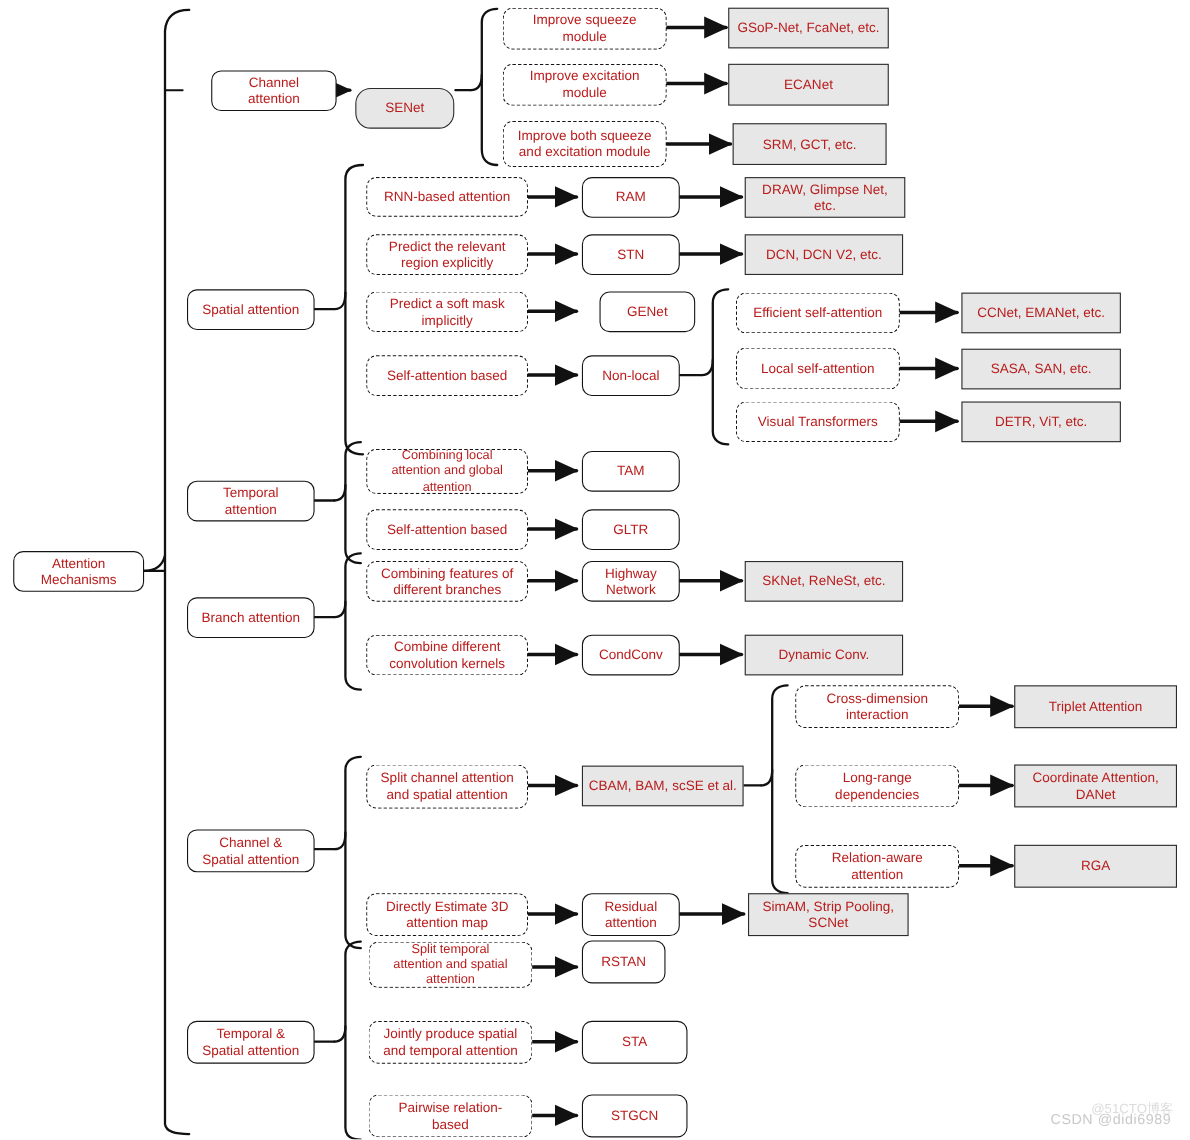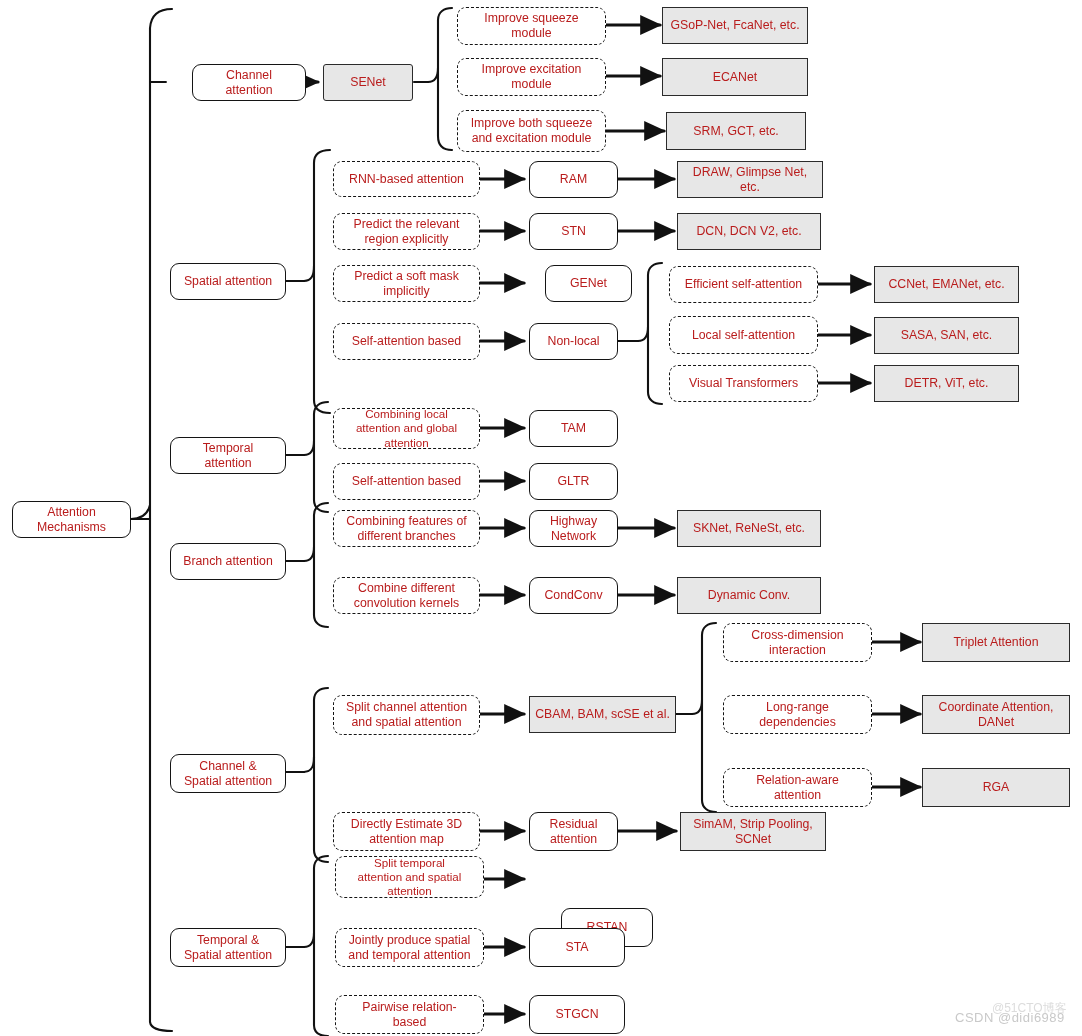--- a/index.html
+++ b/index.html
@@ -127,21 +127,21 @@
   </div>
   <div class="node solid" style="left:170px;top:754px;width:116px;height:39px;">
     <span style="white-space:pre-line">Channel &amp;
 Spatial attention</span>
   </div>
   <div class="node solid" style="left:170px;top:928px;width:116px;height:39px;">
     <span style="white-space:pre-line">Temporal &amp;
 Spatial attention</span>
   </div>
 
-  <div class="node solid gray" style="left:323px;top:64px;width:90px;height:37px;border-radius:3px;">
+  <div class="node solid gray" style="left:323px;top:80px;width:90px;height:37px;border-radius:14px;">
     <span>SENet</span>
   </div>
 
   <div class="node dashed" style="left:457px;top:7px;width:149px;height:38px;">
     <span style="white-space:pre-line">Improve squeeze
 module</span>
   </div>
   <div class="node dashed" style="left:457px;top:58px;width:149px;height:38px;">
     <span style="white-space:pre-line">Improve excitation
 module</span>
@@ -305,21 +305,21 @@
   </div>
   <div class="node dashed" style="left:335px;top:928px;width:149px;height:39px;">
     <span style="white-space:pre-line">Jointly produce spatial
 and temporal attention</span>
   </div>
   <div class="node dashed" style="left:335px;top:995px;width:149px;height:39px;">
     <span style="white-space:pre-line">Pairwise relation-
 based</span>
   </div>
 
-  <div class="node solid" style="left:529px;top:908px;width:92px;height:39px;margin-left:32px;">
+  <div class="node solid" style="left:529px;top:855px;width:76px;height:39px;">
     <span>RSTAN</span>
   </div>
   <div class="node solid" style="left:529px;top:928px;width:96px;height:39px;">
     <span>STA</span>
   </div>
   <div class="node solid" style="left:529px;top:995px;width:96px;height:39px;">
     <span>STGCN</span>
   </div>
 
   <div class="wm2" style="left:992px;top:1000px;">@51CTO博客</div>

